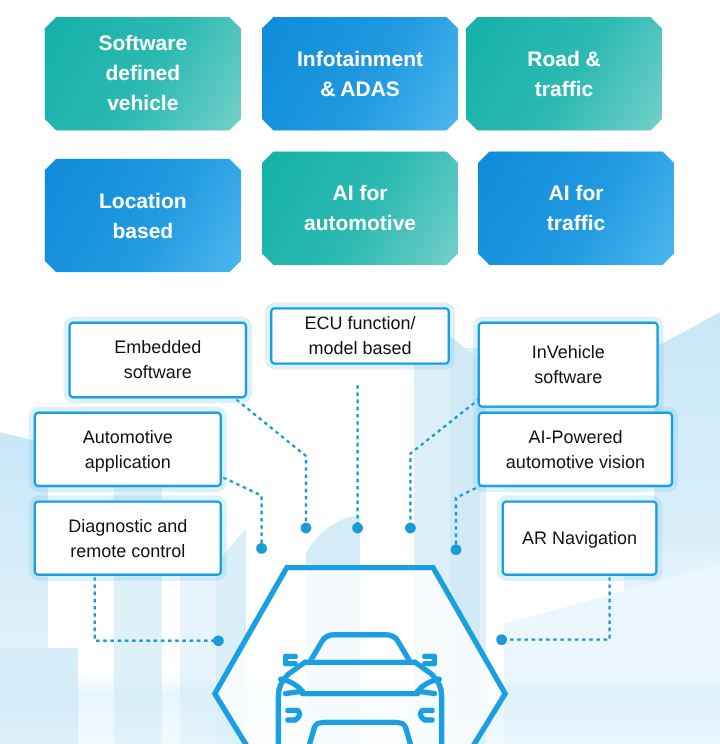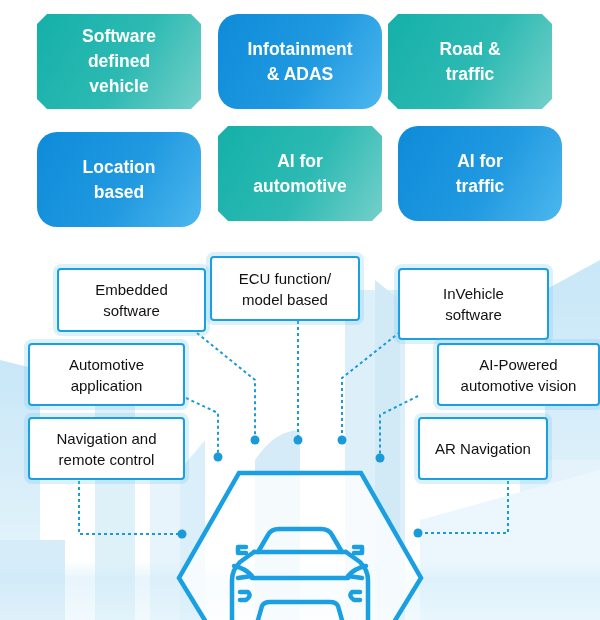--- a/index.html
+++ b/index.html
@@ -10,21 +10,21 @@
   }
   .bg { position: absolute; left: 0; top: 0; width: 600px; height: 620px; z-index: 0; }
   .tile {
     position: absolute; width: 164px; height: 95px;
     clip-path: polygon(10px 0, calc(100% - 10px) 0, 100% 10px, 100% calc(100% - 10px), calc(100% - 10px) 100%, 10px 100%, 0 calc(100% - 10px), 0 10px);
     display: flex; align-items: center; justify-content: center; text-align: center;
     color: #ffffff; font-weight: bold; font-size: 17.5px; line-height: 25px;
     white-space: pre-line; z-index: 2;
   }
   .tile.teal { background: linear-gradient(120deg, #14b0a9 0%, #2dbab3 55%, #74d0c9 100%); }
-  .tile.blue { background: linear-gradient(120deg, #0e8bd9 0%, #2099e0 55%, #4cb7ee 100%); border-radius: 20px; }
+  .tile.blue { background: linear-gradient(120deg, #0e8bd9 0%, #2099e0 55%, #4cb7ee 100%); }
   .card {
     position: absolute; background: #ffffff; border: 2.5px solid #1aa0e2; border-radius: 4px;
     box-shadow: 0 0 0 4px rgba(120, 200, 240, 0.25);
     display: flex; align-items: center; justify-content: center; text-align: center;
     color: #111111; font-size: 15px; line-height: 21px; white-space: pre-line;
     box-sizing: border-box; z-index: 3;
   }
   .overlay { position: absolute; left: 0; top: 0; width: 600px; height: 620px; z-index: 2; pointer-events: none; }
 </style>
 </head>
@@ -109,23 +109,23 @@
     <path d="M366,566 Q355,568 348,576 L362,578"></path>
     <line x1="252" y1="578" x2="348" y2="578"></line>
     <path d="M240,592 L248,592 Q252,596 246,600 L240,600"></path>
     <path d="M360,592 L352,592 Q348,596 354,600 L360,600"></path>
     <path d="M258,620 L262,606 Q264,602 270,602 L330,602 Q336,602 338,606 L342,620"></path>
   </g>
 </svg>
 
 <div class="card" style="left:57px;top:268px;width:149px;height:64px;">Embedded
 software</div>
-<div class="card" style="left:210px;top:256px;width:150px;height:65px;">ECU function/
+<div class="card" style="left:225px;top:256px;width:150px;height:48px;">ECU function/
 model based</div>
 <div class="card" style="left:398px;top:268px;width:151px;height:72px;">InVehicle
 software</div>
 <div class="card" style="left:28px;top:343px;width:157px;height:63px;">Automotive
 application</div>
-<div class="card" style="left:437px;top:343px;width:163px;height:63px;">AI-Powered
+<div class="card" style="left:398px;top:343px;width:163px;height:63px;">AI-Powered
 automotive vision</div>
-<div class="card" style="left:28px;top:417px;width:157px;height:63px;">Navigation and
+<div class="card" style="left:28px;top:417px;width:157px;height:63px;">Diagnostic and
 remote control</div>
 <div class="card" style="left:418px;top:417px;width:130px;height:63px;">AR Navigation</div>
 
 </body></html>

